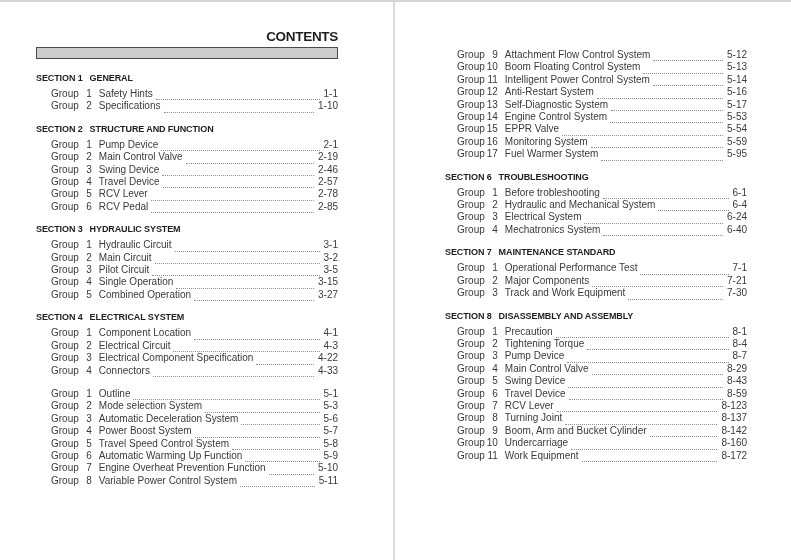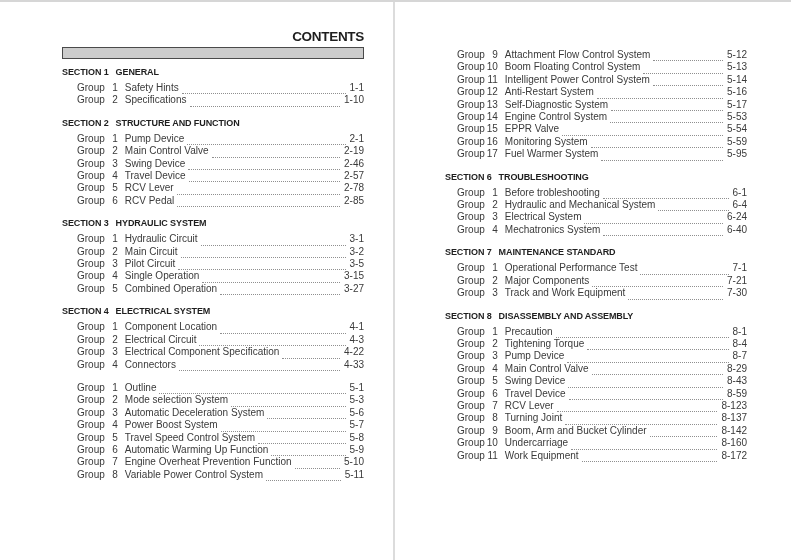--- a/index.html
+++ b/index.html
@@ -13,40 +13,40 @@
     border-top: 2px solid #d6d6d6;
     box-sizing: border-box;
   }
   .divider {
     position: absolute;
     left: 393px; top: 0; bottom: 0;
     width: 2px;
     background: #dcdcdc;
   }
   .page { position: absolute; }
-  .page-left  { left: 62px;  top: 27px; width: 302px; }
+  .page-left  { left: 36px;  top: 27px; width: 302px; }
   .page-right { left: 445px; top: 47px; width: 302px; }
 
   .contents-title {
     font-size: 13.5px;
     font-weight: bold;
     letter-spacing: -0.3px;
     text-align: right;
     line-height: 16px;
     color: #1e1e1e;
   }
   .title-bar {
     height: 10px;
     margin-top: 2px;
     background: #cccccc;
     border: 1px solid #4a4a4a;
   }
 
   .toc-section { margin-top: 11px; }
-  .page-left .sections { margin-top: 8px; }
+  .page-left .sections { margin-top: 14px; }
   .page-left .sections .toc-section:first-child { margin-top: 0; }
   .page-right .toc-section:first-child { margin-top: 0; }
 
   .sec-h {
     font-size: 9px;
     font-weight: bold;
     letter-spacing: -0.1px;
     color: #1e1e1e;
     margin: 0 0 4px 0;
     line-height: 11px;

